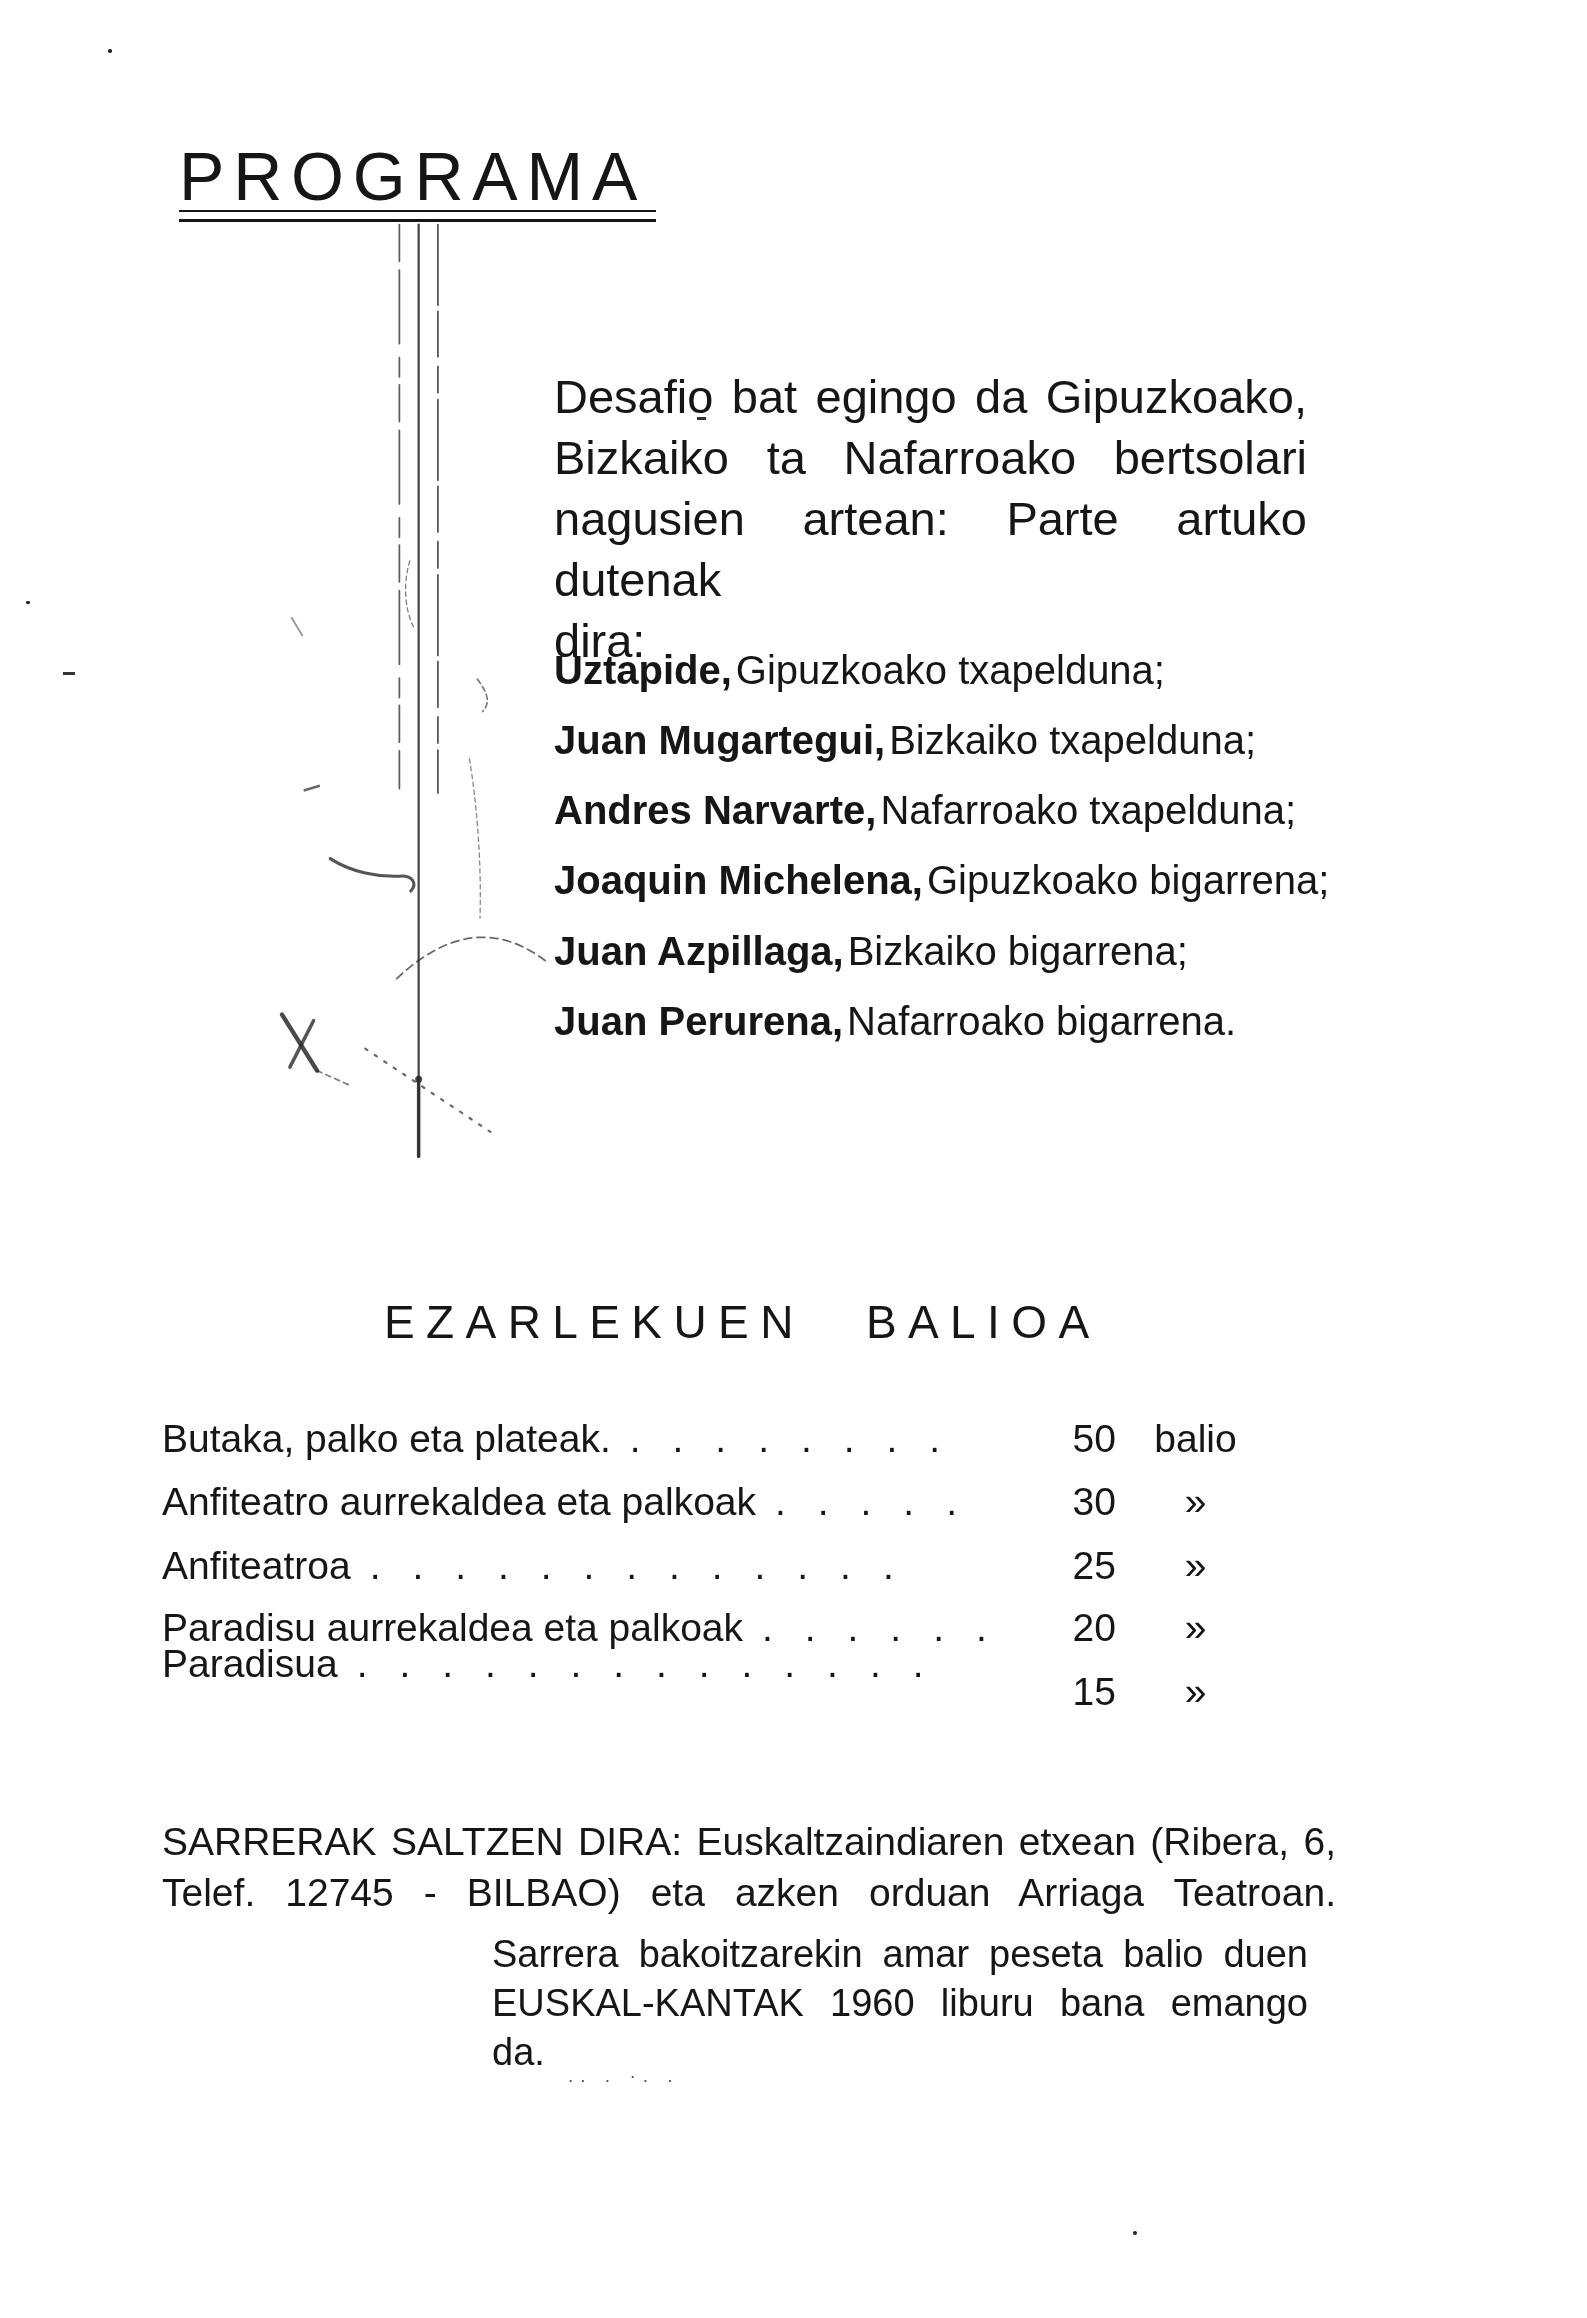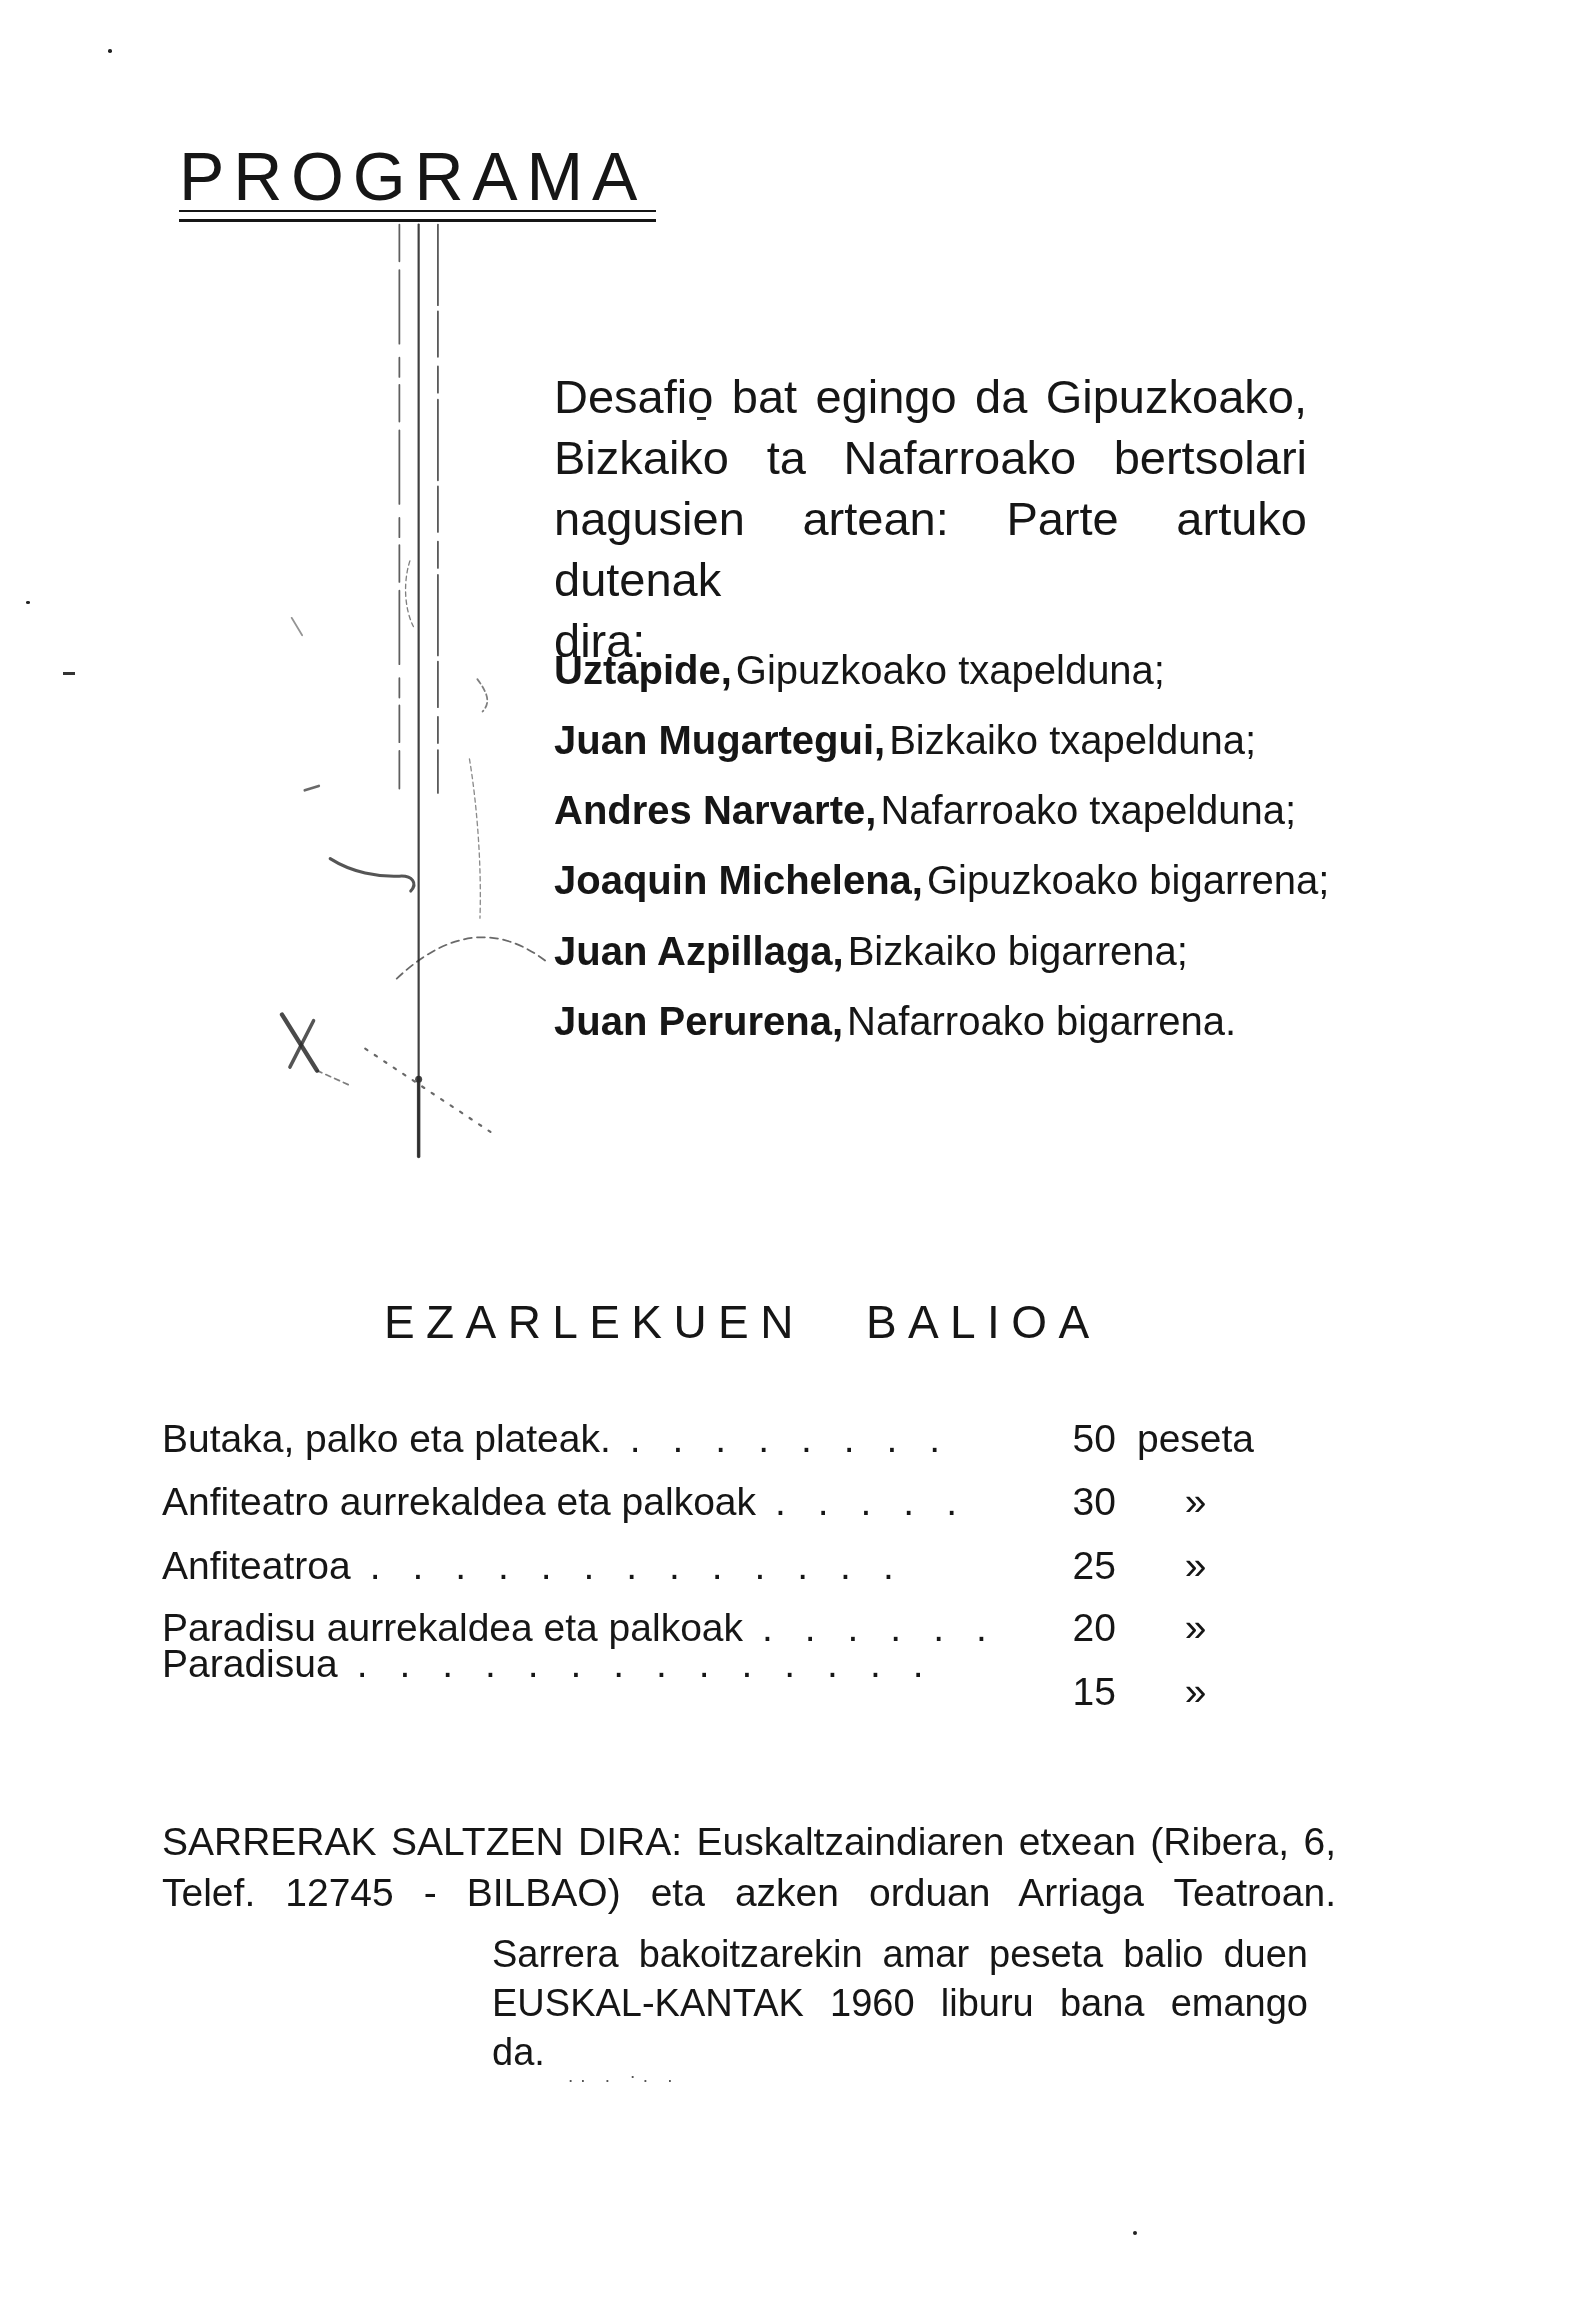--- a/index.html
+++ b/index.html
@@ -127,21 +127,21 @@
     </div>
   </div>
 
   <div class="abs prices-heading">EZARLEKUEN BALIOA</div>
 
   <div>
     <div class="price-row" style="top:1417px">
       <span>Butaka, palko eta plateak.</span><span class="price-dots">. . . . . . . .</span>
     </div>
     <div class="price-value" style="top:1417px">50</div>
-    <div class="price-unit" style="top:1417px">peseta</div>
+    <div class="price-unit" style="top:1417px">balio</div>
 
     <div class="price-row" style="top:1480px">
       <span>Anfiteatro aurrekaldea eta palkoak</span><span class="price-dots">. . . . .</span>
     </div>
     <div class="price-value" style="top:1480px">30</div>
     <div class="price-unit" style="top:1480px">»</div>
 
     <div class="price-row" style="top:1544px">
       <span>Anfiteatroa</span><span class="price-dots">. . . . . . . . . . . . .</span>
     </div>

